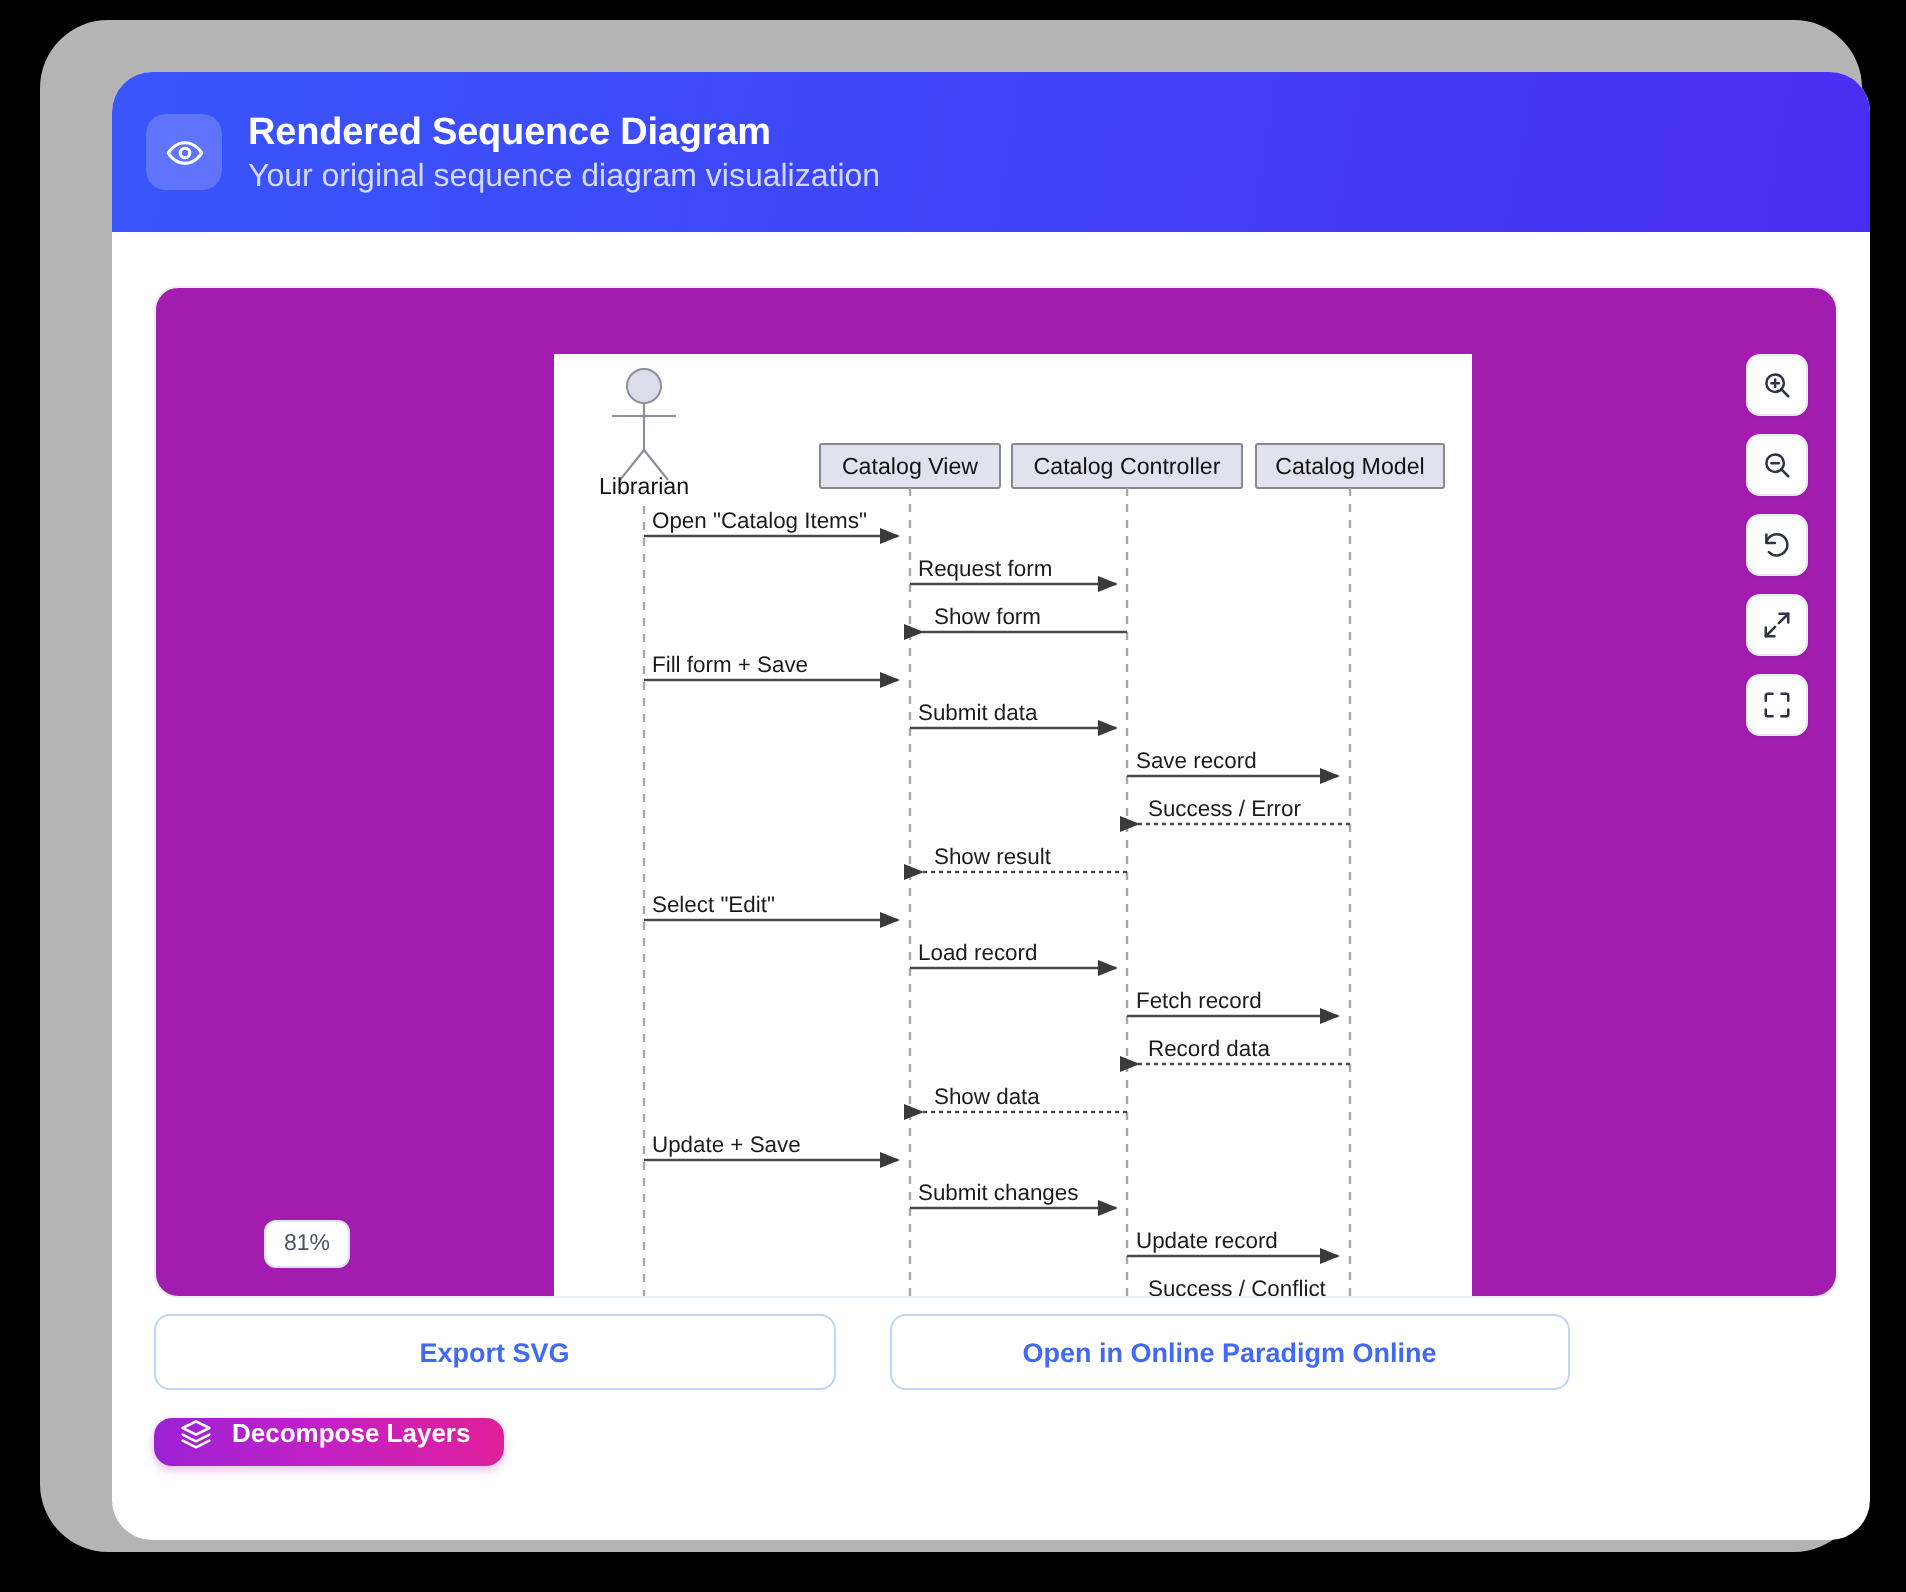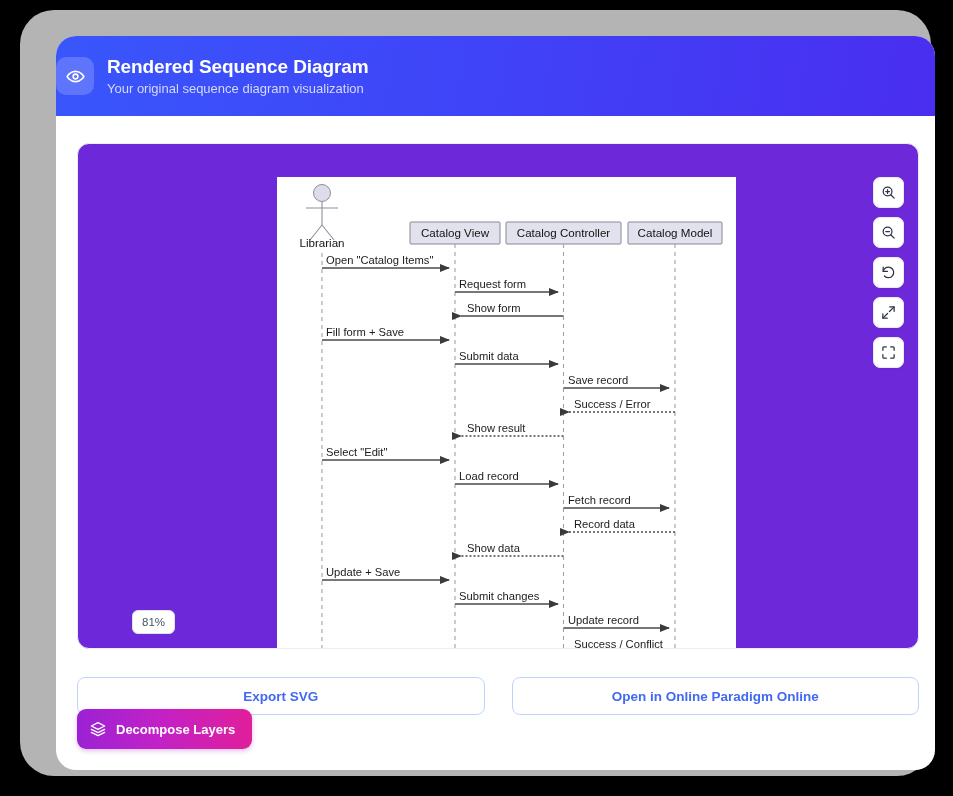--- a/index.html
+++ b/index.html
@@ -28,49 +28,50 @@
     overflow: hidden;
   }
 
   
   .header {
     position: absolute;
     left: 0; top: 0;
     width: 879px; height: 80px;
     background: linear-gradient(100deg, #3956fb 0%, #3f45f8 45%, #4a2ef0 100%);
     display: flex; align-items: center;
+    padding-left: 17px;
   }
   .header-icon {
     width: 38px; height: 38px;
     background: rgba(255,255,255,0.19);
     border-radius: 10px;
     display: flex; align-items: center; justify-content: center;
     flex: 0 0 auto;
   }
   .header-text { margin-left: 13px; }
   .header-title {
     color: #ffffff;
     font-size: 19px;
     font-weight: bold;
     letter-spacing: -0.1px;
     line-height: 22px;
   }
   .header-sub {
     color: #d3d9fd;
-    font-size: 13px;
+    font-size: 16px;
     line-height: 17px;
     margin-top: 2px;
   }
 
   
   .canvas-wrap {
     position: absolute;
     left: 21px; top: 107px;
     width: 842px; height: 506px;
-    background: #6d28d9;
+    background: #a21caf;
     border: 1px solid #e9edf4;
     border-radius: 12px;
     overflow: hidden;
   }
   .svg-host {
     position: absolute;
     left: 199px; top: 33px;
     width: 459px; height: 473px;
     background: #ffffff;
     overflow: hidden;
@@ -106,48 +107,48 @@
     display: flex; align-items: center; justify-content: center;
     box-shadow: 0 1px 2px rgba(20,30,60,0.06);
     cursor: pointer;
   }
   .tool-btn svg { display: block; }
 
   
   .actions {
     position: absolute;
     left: 21px; top: 621px;
-    width: 842px;
-    display: flex; gap: 27px; margin-top: 20px;
+    width: 708px;
+    display: flex; gap: 27px;
   }
   .action-btn {
     flex: 1 1 0;
     height: 38px;
     background: #ffffff;
     border: 1px solid #bfd4fb;
     border-radius: 8px;
     color: #4169f2;
     font-size: 13.5px;
     font-weight: bold;
     display: flex; align-items: center; justify-content: center;
     cursor: pointer;
   }
 
   .decompose {
     position: absolute;
     left: 21px; top: 673px;
-    height: 40px;
-    padding: 0 17px 12px 13px;
+    height: 24px;
+    padding: 0 17px 0 13px;
     background: linear-gradient(90deg, #9b22d4 0%, #c321c6 48%, #e01f9a 100%);
     border: none;
     border-radius: 9px;
     color: #ffffff;
     font-size: 13px;
     font-weight: bold;
-    display: flex; align-items: flex-end; gap: 10px;
+    display: flex; align-items: flex-start; gap: 10px;
     cursor: pointer;
     box-shadow: 0 2px 5px rgba(160,30,180,0.28);
   }
   .decompose svg { display: block; }
   .sd-part  { font-family: "Liberation Sans", sans-serif; font-size: 11.6px; fill: #121212; }
   .sd-msg   { font-family: "Liberation Sans", sans-serif; font-size: 11.2px; fill: #1b1b1b; }
 </style>
 </head>
 <body>
 

